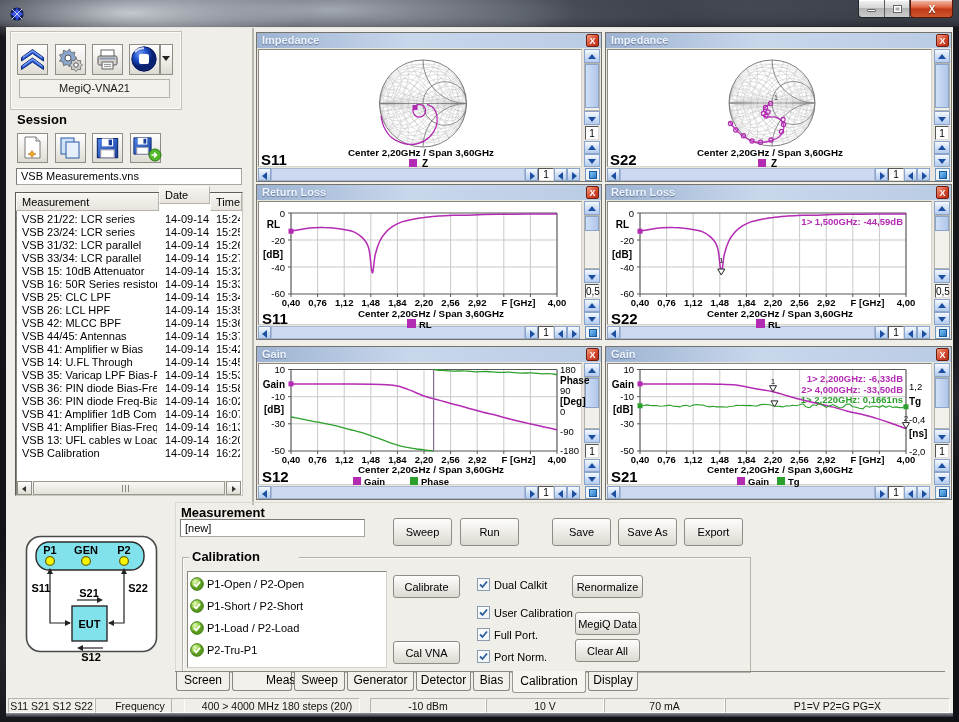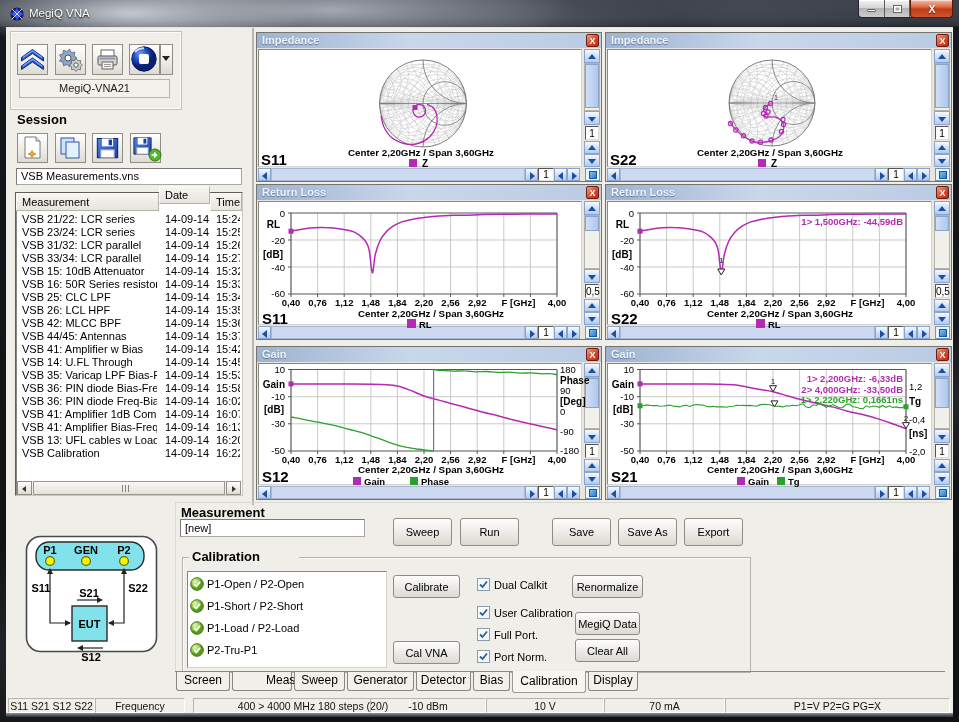--- a/index.html
+++ b/index.html
@@ -39,21 +39,20 @@
 </style></head><body>
 <div id="desk">
 <div class="abs" style="left:10px;top:7px;width:14px;height:14px;">
       <svg width="14" height="14">
         <circle cx="7" cy="7" r="6.6" fill="#101b52"></circle>
         <path d="M7 .6 L11.5 7 L7 13.4 L2.5 7 Z" fill="#2a46d8"></path>
         <path d="M.6 7 L7 2.8 L13.4 7 L7 11.2 Z" fill="#3c5ae8"></path>
         <path d="M2 2 L12 12 M12 2 L2 12" stroke="#c8d2f8" stroke-width="1"></path>
       </svg>
     </div>
-<div class="abs" style="left:29px;top:7px;width:200px;height:16px;font-size:11.5px;color:#fff;text-shadow:0 1px 2px #000;">MegiQ VNA</div>
 <div class="abs" style="left:858px;top:0px;width:95px;height:18px;background:linear-gradient(180deg,#f5f5f5,#d6d6d6 45%,#b4b4b4 50%,#cccccc);border:1px solid #23262e;border-top:none;border-radius:0 0 4px 4px;box-shadow:inset 0 1px 0 #fff;"></div>
 <div class="abs" style="left:884px;top:0px;width:1px;height:17px;background:#5a5d66;"></div>
 <div class="abs" style="left:909px;top:0px;width:1px;height:17px;background:#5a5d66;"></div>
 <div class="abs" style="left:910px;top:0px;width:43px;height:18px;background:linear-gradient(180deg,#efc0ae,#e06a45 40%,#c03a16 55%,#cf5630);border:1px solid #5c1705;border-top:none;border-radius:0 0 4px 4px;box-shadow:inset 0 1px 0 rgba(255,255,255,.5);"></div>
 <div class="abs" style="left:867px;top:9px;width:9px;height:3px;background:#fff;border:1px solid #666;border-radius:1px;"></div>
 <div class="abs" style="left:893px;top:5px;width:9px;height:8px;border:1px solid #666;background:#fff;box-shadow:inset 0 0 0 1.5px #fff, inset 0 0 0 3px #aaa;"></div>
 <div class="abs" style="left:925px;top:3px;width:14px;height:13px;color:#fff;font-weight:bold;font-size:10.5px;line-height:13px;text-shadow:0 1px 1px #60190a;text-align:center;">X</div>
 <div id="client"></div>
 <div class="abs gb" style="left:10px;top:31px;width:172px;height:79px;"></div>
 <div class="abs tbtn" style="left:17px;top:44px;width:31px;height:31px;"></div>
@@ -1017,18 +1016,18 @@
 <div class="tab" style="left:176px;width:54px;">Screen</div>
 <div class="tab" style="left:232px;width:60px;padding-left:33px;">Measure</div>
 <div class="tab" style="left:294px;width:51px;">Sweep</div>
 <div class="tab" style="left:347px;width:67px;">Generator</div>
 <div class="tab" style="left:416px;width:55px;">Detector</div>
 <div class="tab" style="left:473px;width:37px;">Bias</div>
 <div class="tab" style="left:512px;width:74px;top:671px;height:22px;background:#f7f5f0;line-height:20px;z-index:5;border-color:#9a988f;">Calibration</div>
 <div class="tab" style="left:588px;width:50px;">Display</div>
 <div class="scell" style="left:8px;width:87px;">S11 S21 S12 S22</div>
 <div class="scell" style="left:95px;width:90px;">Frequency</div>
-<div class="scell" style="left:193px;width:217px;padding-left:23px;">400 &gt; 4000 MHz 180 steps (20/)</div>
+<div class="scell" style="left:171px;width:189px;padding-left:23px;">400 &gt; 4000 MHz 180 steps (20/)</div>
 <div class="scell" style="left:370px;width:116px;">-10 dBm</div>
 <div class="scell" style="left:486px;width:118px;">10 V</div>
 <div class="scell" style="left:604px;width:121px;">70 mA</div>
 <div class="scell" style="left:725px;width:225px;">P1=V P2=G PG=X</div>
 <div class="abs" style="left:6px;top:713px;width:947px;height:4px;background:linear-gradient(180deg,#90939b,#51545c 60%,#2e3138);"></div>
 </div>
 </body></html>

